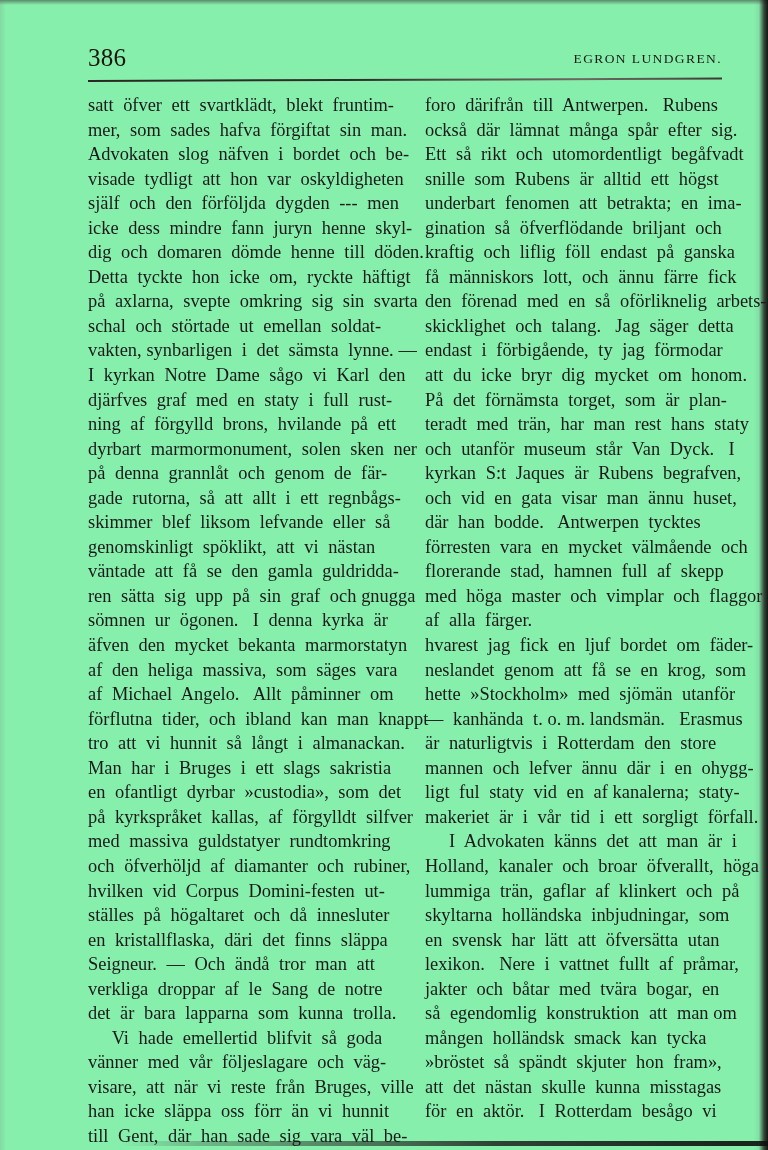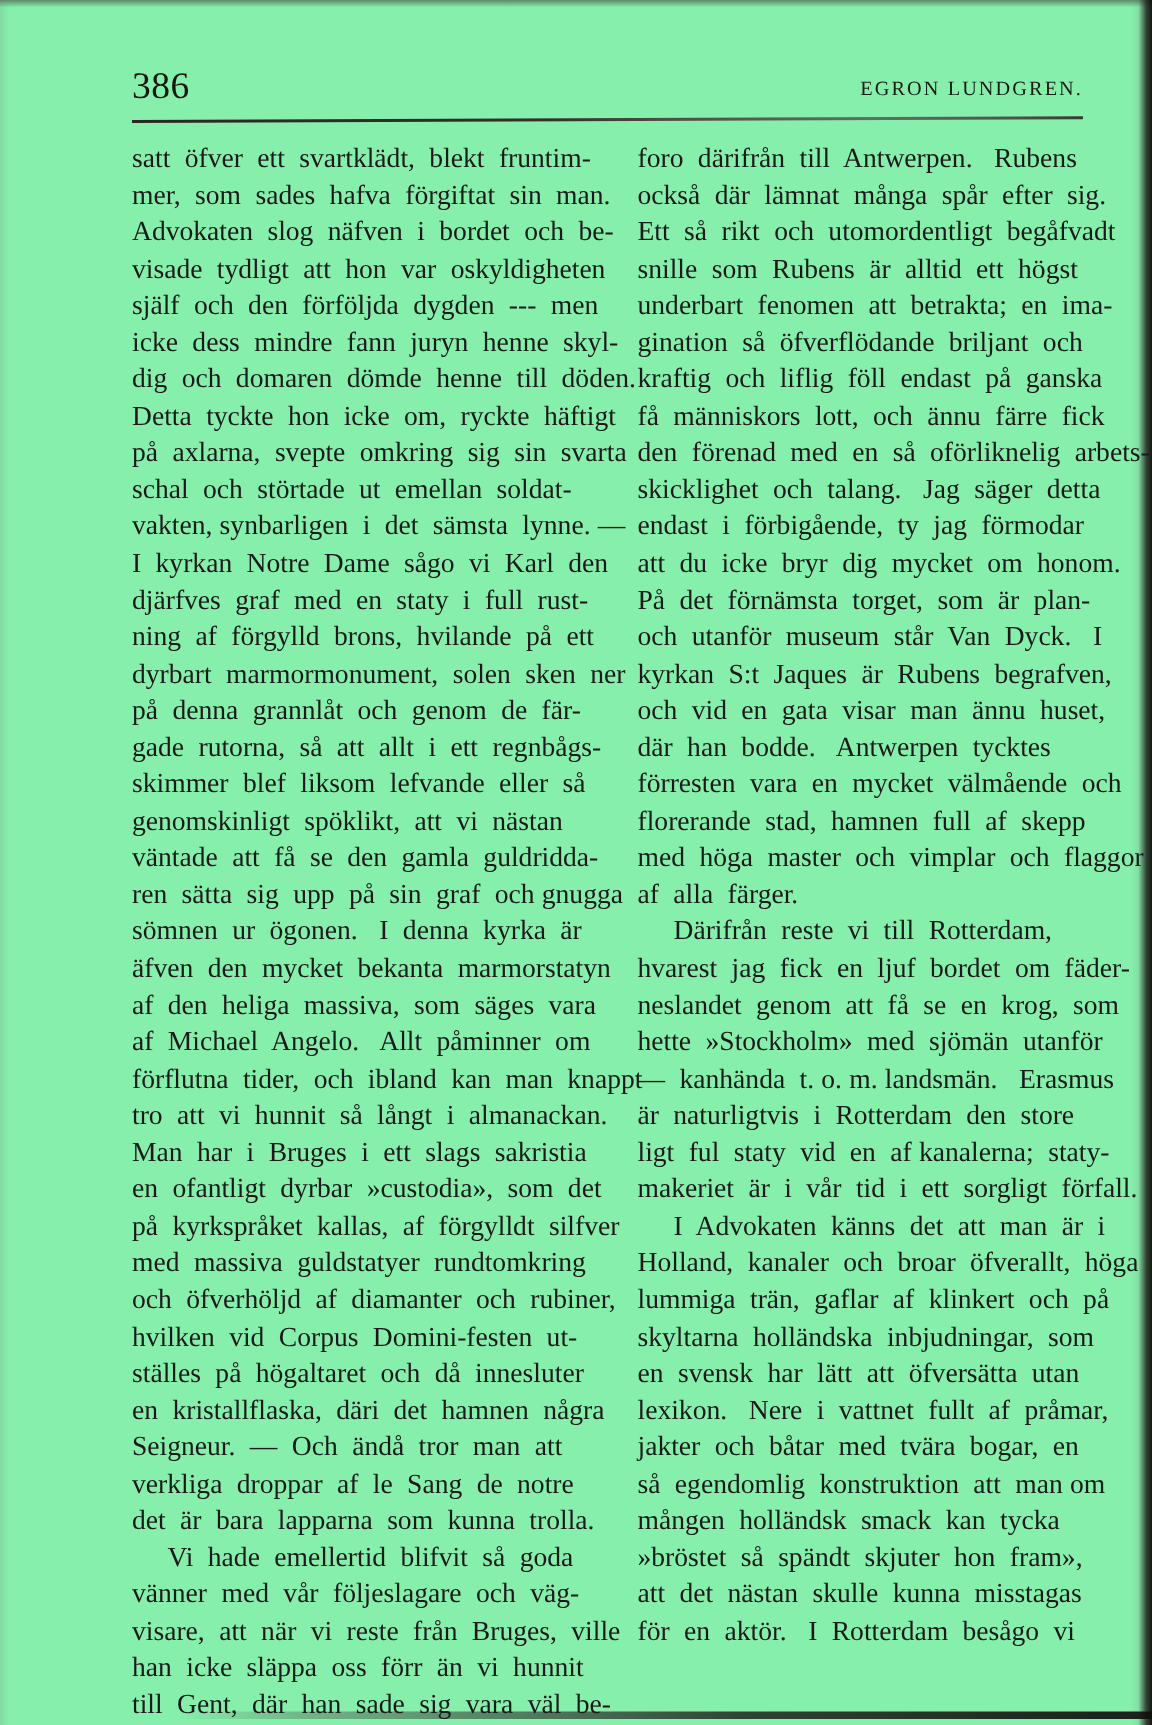--- a/index.html
+++ b/index.html
@@ -184,21 +184,21 @@
         <span class="line">af  Michael  Angelo.   Allt  påminner  om</span>
         <span class="line">förflutna  tider,  och  ibland  kan  man  knappt</span>
         <span class="line">tro  att  vi  hunnit  så  långt  i  almanackan.</span>
         <span class="line">Man  har  i  Bruges  i  ett  slags  sakristia</span>
         <span class="line">en  ofantligt  dyrbar  »custodia»,  som  det</span>
         <span class="line">på  kyrkspråket  kallas,  af  förgylldt  silfver</span>
         <span class="line">med  massiva  guldstatyer  rundtomkring</span>
         <span class="line">och  öfverhöljd  af  diamanter  och  rubiner,</span>
         <span class="line">hvilken  vid  Corpus  Domini-festen  ut-</span>
         <span class="line">ställes  på  högaltaret  och  då  innesluter</span>
-        <span class="line">en  kristallflaska,  däri  det  hamnen  några</span>
+        <span class="line">en  kristallflaska,  däri  det  finns  släppa</span>
         <span class="line">Seigneur.  —  Och  ändå  tror  man  att</span>
         <span class="line">verkliga  droppar  af  le  Sang  de  notre</span>
         <span class="line">det  är  bara  lapparna  som  kunna  trolla.</span>
         <span class="line">     Vi  hade  emellertid  blifvit  så  goda</span>
         <span class="line">vänner  med  vår  följeslagare  och  väg-</span>
         <span class="line">visare,  att  när  vi  reste  från  Bruges,  ville</span>
         <span class="line">han  icke  släppa  oss  förr  än  vi  hunnit</span>
         <span class="line">till  Gent,  där  han  sade  sig  vara  väl  be-</span>
         <span class="line">kant  och  där  han  också  verkligen  blef</span>
       </div>
@@ -209,34 +209,35 @@
         <span class="line">snille  som  Rubens  är  alltid  ett  högst</span>
         <span class="line">underbart  fenomen  att  betrakta;  en  ima-</span>
         <span class="line">gination  så  öfverflödande  briljant  och</span>
         <span class="line">kraftig  och  liflig  föll  endast  på  ganska</span>
         <span class="line">få  människors  lott,  och  ännu  färre  fick</span>
         <span class="line">den  förenad  med  en  så  oförliknelig  arbets-</span>
         <span class="line">skicklighet  och  talang.   Jag  säger  detta</span>
         <span class="line">endast  i  förbigående,  ty  jag  förmodar</span>
         <span class="line">att  du  icke  bryr  dig  mycket  om  honom.</span>
         <span class="line">På  det  förnämsta  torget,  som  är  plan-</span>
+        <span class="line">teradt  med  trän,  har  man  rest  hans  staty</span>
         <span class="line">och  utanför  museum  står  Van  Dyck.   I</span>
         <span class="line">kyrkan  S:t  Jaques  är  Rubens  begrafven,</span>
         <span class="line">och  vid  en  gata  visar  man  ännu  huset,</span>
         <span class="line">där  han  bodde.   Antwerpen  tycktes</span>
         <span class="line">förresten  vara  en  mycket  välmående  och</span>
         <span class="line">florerande  stad,  hamnen  full  af  skepp</span>
         <span class="line">med  höga  master  och  vimplar  och  flaggor</span>
         <span class="line">af  alla  färger.</span>
-        <span class="line">     Därifrån  reste  vi  till  Rotterdam,</span>
         <span class="line">hvarest  jag  fick  en  ljuf  bordet  om  fäder-</span>
         <span class="line">neslandet  genom  att  få  se  en  krog,  som</span>
         <span class="line">hette  »Stockholm»  med  sjömän  utanför</span>
         <span class="line">—  kanhända  t. o. m. landsmän.   Erasmus</span>
         <span class="line">är  naturligtvis  i  Rotterdam  den  store</span>
+        <span class="line">mannen  och  lefver  ännu  där  i  en  ohygg-</span>
         <span class="line">ligt  ful  staty  vid  en  af kanalerna;  staty-</span>
         <span class="line">makeriet  är  i  vår  tid  i  ett  sorgligt  förfall.</span>
         <span class="line">     I  Advokaten  känns  det  att  man  är  i</span>
         <span class="line">Holland,  kanaler  och  broar  öfverallt,  höga</span>
         <span class="line">lummiga  trän,  gaflar  af  klinkert  och  på</span>
         <span class="line">skyltarna  holländska  inbjudningar,  som</span>
         <span class="line">en  svensk  har  lätt  att  öfversätta  utan</span>
         <span class="line">lexikon.   Nere  i  vattnet  fullt  af  pråmar,</span>
         <span class="line">jakter  och  båtar  med  tvära  bogar,  en</span>
         <span class="line">så  egendomlig  konstruktion  att  man om</span>

